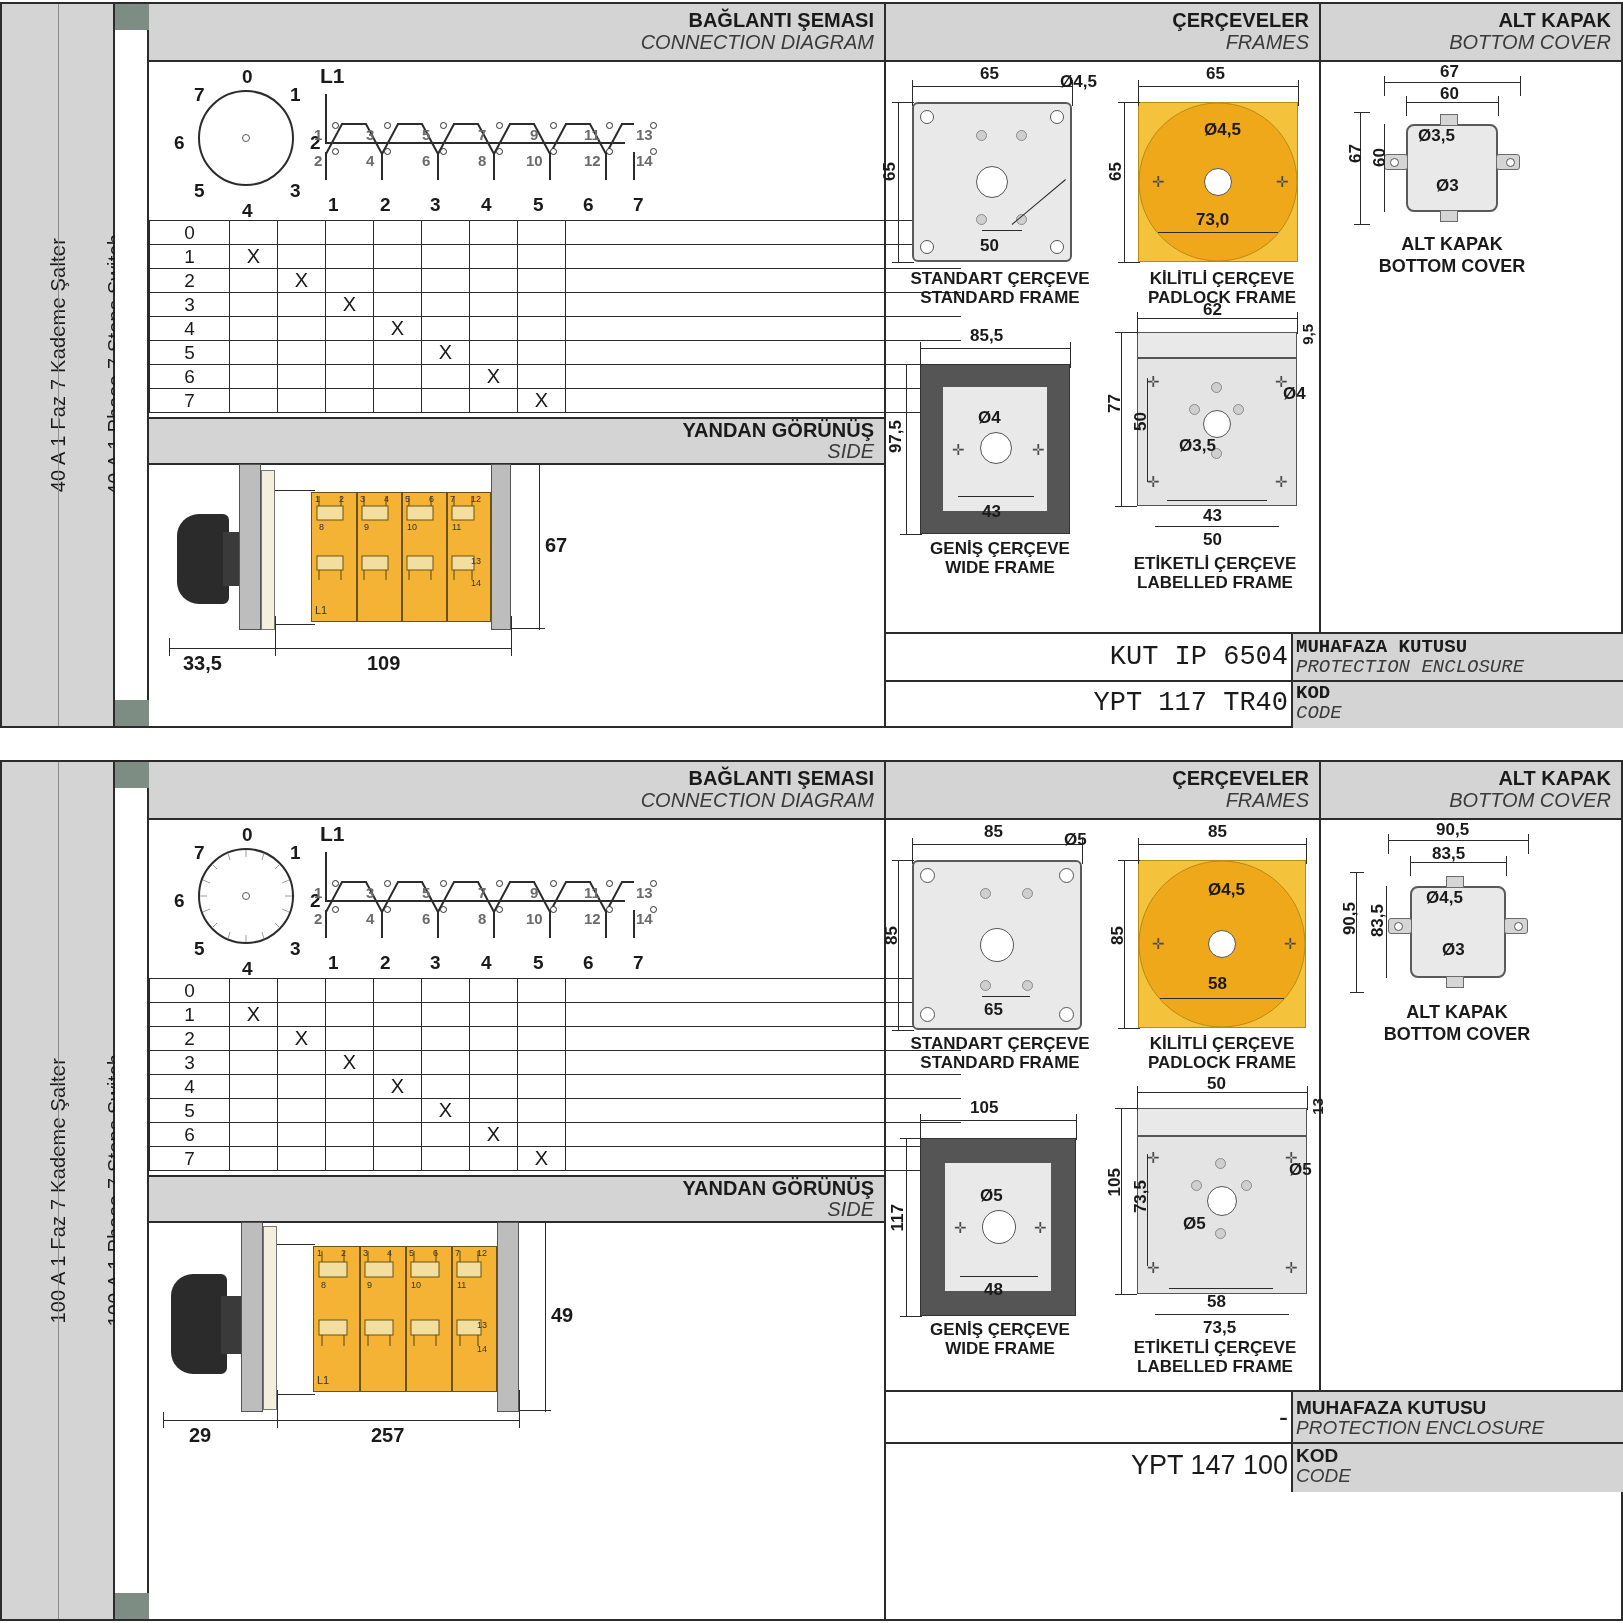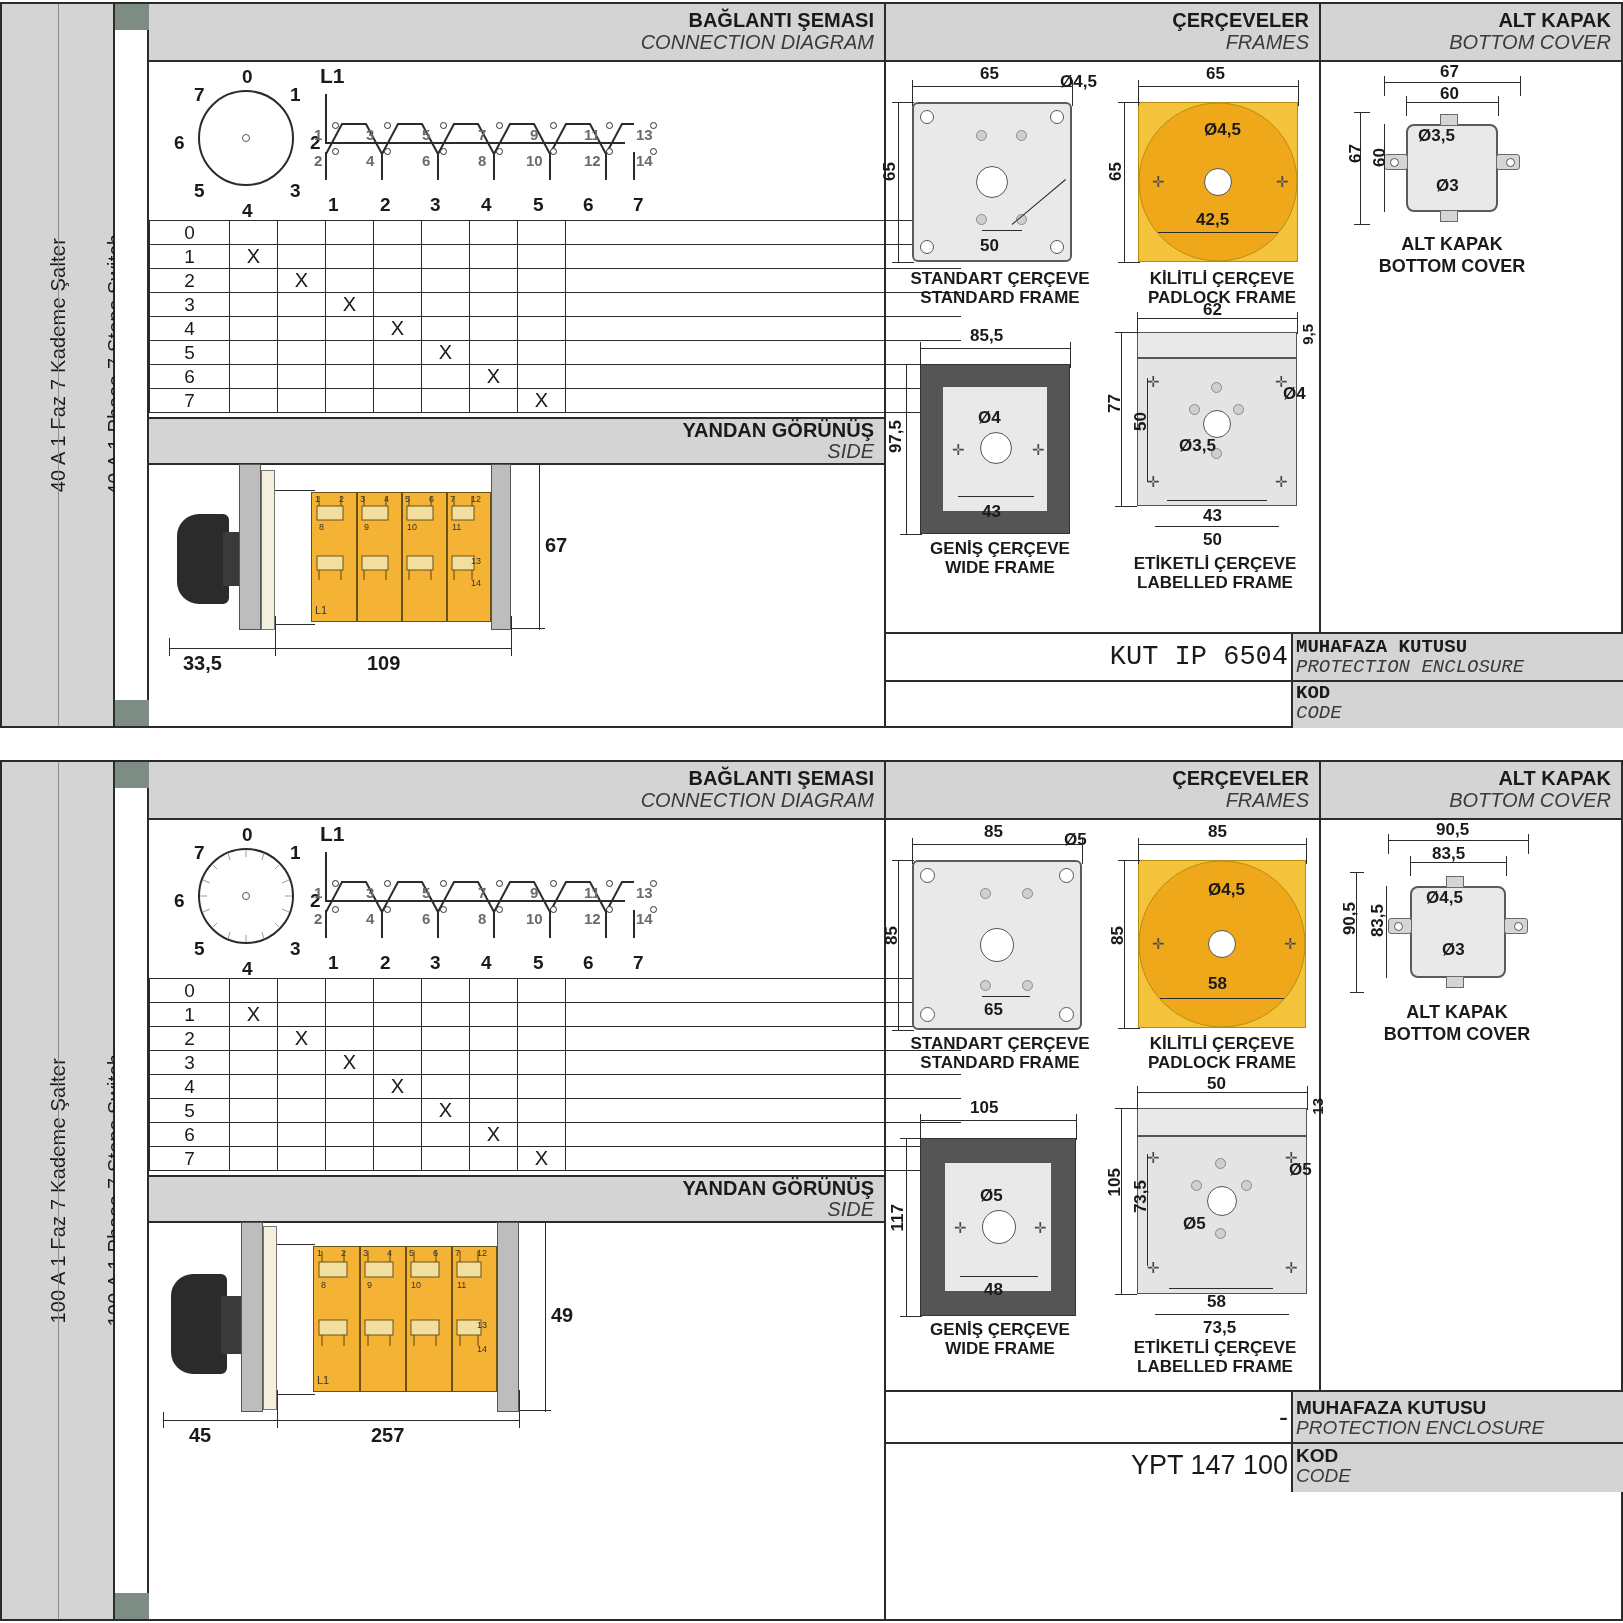--- a/index.html
+++ b/index.html
@@ -439,21 +439,21 @@
       <div class="dline" style="left:26px; top:22px; width:160px;"></div>
       <div class="dvert" style="left:26px; top:16px; height:26px;"></div>
       <div class="dvert" style="left:186px; top:16px; height:26px;"></div>
       <div class="dlbl b" style="left:94px; top:0px;">65</div>
       <div class="dvert" style="left:12px; top:38px; height:160px;"></div>
       <div class="dline" style="left:6px; top:38px; width:22px;"></div>
       <div class="dline" style="left:6px; top:198px; width:22px;"></div>
       <div class="rotlbl" style="left:-6px; top:98px; font-weight:bold;"><span>65</span></div>
       <div class="dlbl b" style="left:92px; top:56px;">Ø4,5</div>
       <div class="dline" style="left:46px; top:168px; width:120px;"></div>
-      <div class="dlbl b" style="left:84px; top:146px;">42,5</div>
+      <div class="dlbl b" style="left:84px; top:146px;">73,0</div>
       <div class="fcap" style="left:0px; top:205px;">
         <div>KİLİTLİ ÇERÇEVE</div>
         <div>PADLOCK FRAME</div>
       </div>
     </div>
 
     <div class="fr" style="left:890px; top:320px; width:215px; height:270px;">
       <div class="sq wide" style="left:28px; top:40px; width:150px; height:170px;"></div>
       <div class="sq wide-in" style="left:50px; top:62px; width:106px; height:126px;"></div>
       <div class="hole" style="left:88px; top:108px; width:32px; height:32px;"></div>
@@ -545,20 +545,23 @@
     <div class="footbg" style="left:1291px; top:630px; width:330px; height:94px;"></div>
     <div class="vl" style="left:1289px; top:630px; height:94px;"></div>
     <div class="hl" style="left:882px; top:676px; width:739px;"></div>
     <div class="foot" style="left:882px; top:630px; width:839px; height:94px; border-top:none;font-family:Liberation Mono, monospace;">
       <div class="cell" style="left:4px; top:8px; width:400px;">
         <div class="val" style="font-size:27px;">KUT IP 6504</div>
       </div>
       <div class="cell" style="left:412px; top:4px;">
         <div class="lbl1">MUHAFAZA KUTUSU</div>
         <div class="lbl2">PROTECTION ENCLOSURE</div>
+      </div>
+      <div class="cell" style="left:4px; top:54px; width:400px;">
+        <div class="val" style="font-size:27px;">YPT 117 TR40</div>
       </div>
       <div class="cell" style="left:412px; top:50px;">
         <div class="lbl1">KOD</div>
         <div class="lbl2">CODE</div>
       </div>
     </div>
   </div>
 
   <div class="panel p2">
 
@@ -839,21 +842,21 @@
       <div class="tnum" style="left:262px; top:56px;">10</div>
       <div class="tnum" style="left:308px; top:56px;">11</div>
       <div class="tnum" style="left:328px; top:24px;">12</div>
       <div class="tnum" style="left:328px; top:96px;">13</div>
       <div class="tnum" style="left:328px; top:120px;">14</div>
       <div class="tnum" style="left:168px; top:150px; font-size:11px;">L1</div>
 
       <div class="dline" style="left:14px; top:196px; width:114px;"></div>
       <div class="dvert" style="left:14px; top:188px; height:16px;"></div>
       <div class="dvert" style="left:128px; top:166px; height:38px;"></div>
-      <div class="dim" style="left:40px; top:200px;">45</div>
+      <div class="dim" style="left:40px; top:200px;">29</div>
       <div class="dline" style="left:128px; top:196px; width:242px;"></div>
       <div class="dvert" style="left:370px; top:166px; height:38px;"></div>
       <div class="dim" style="left:222px; top:200px;">257</div>
       <div class="dvert" style="left:396px; top:-2px; height:190px;"></div>
       <div class="dline" style="left:370px; top:-2px; width:32px;"></div>
       <div class="dline" style="left:370px; top:186px; width:32px;"></div>
       <div class="dim" style="left:402px; top:80px;">49</div>
     </div>
 
     <div class="fr" style="left:890px; top:60px; width:215px; height:250px;">

